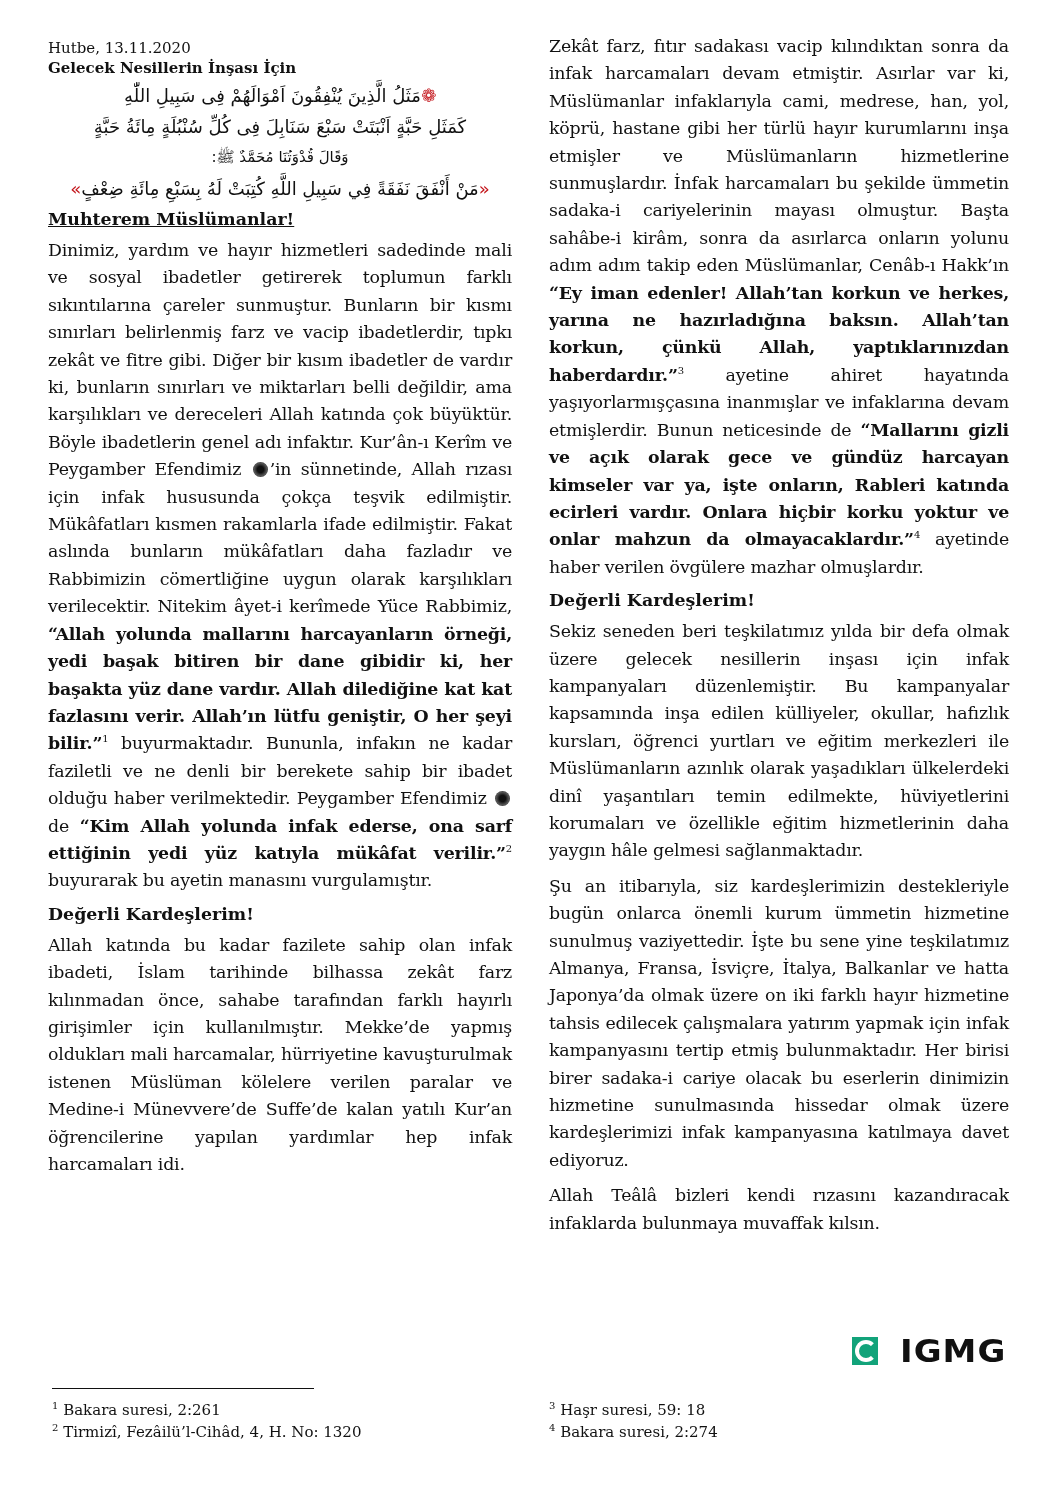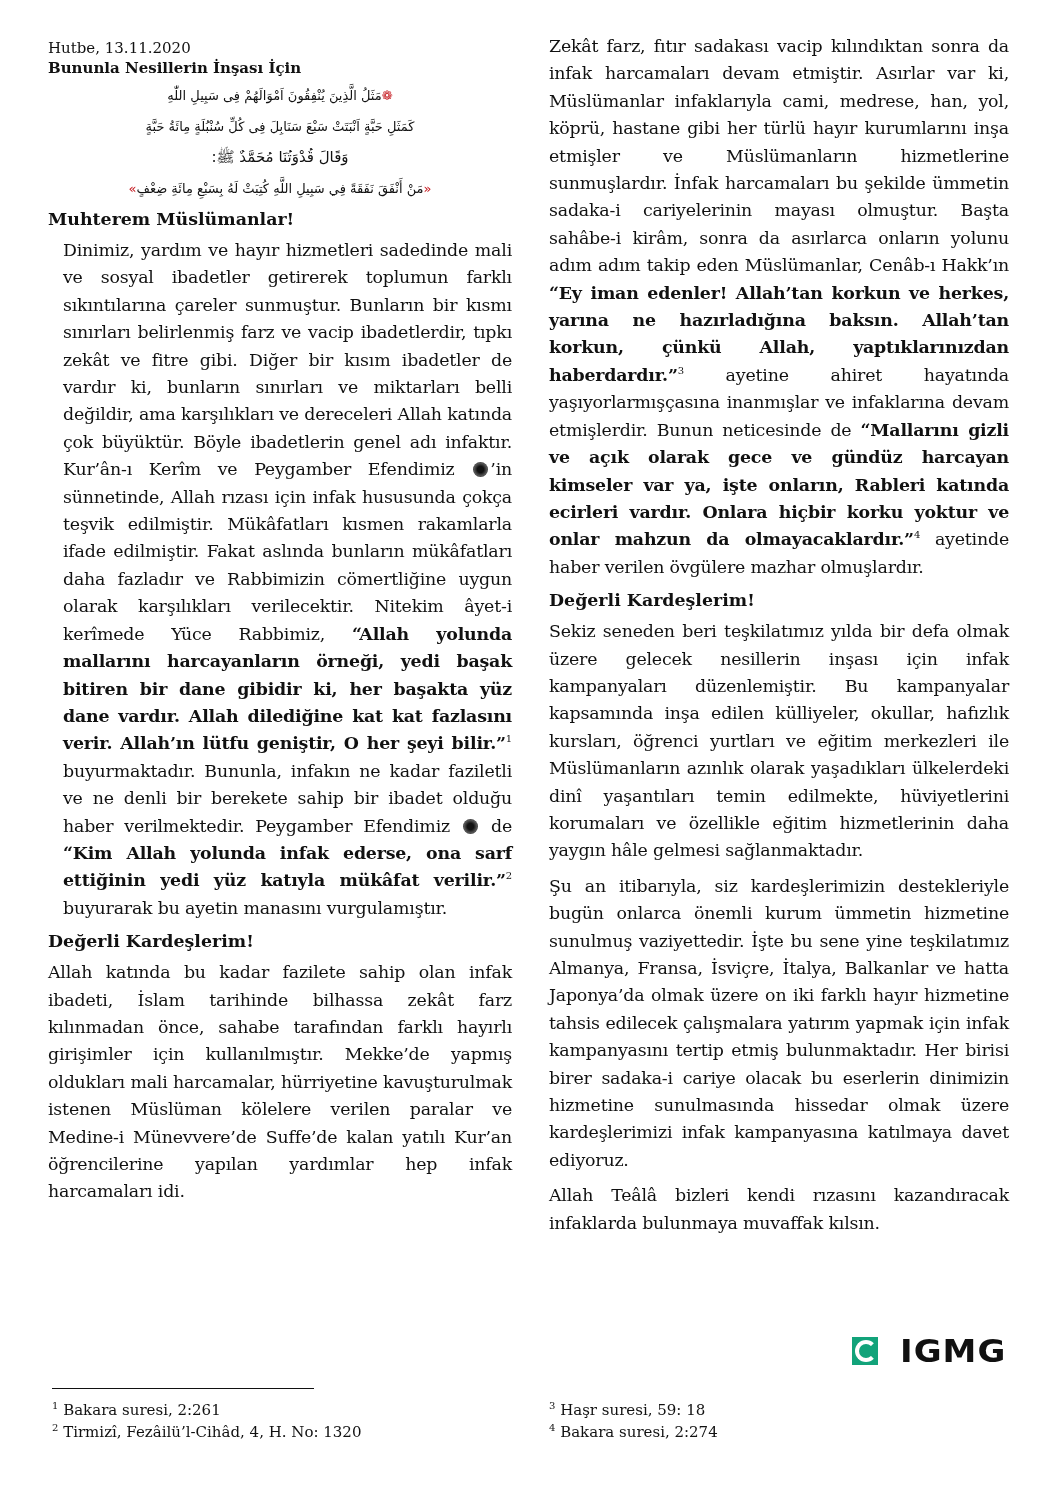--- a/index.html
+++ b/index.html
@@ -9,54 +9,54 @@
   .col-left { left: 48px; width: 464px; }
   .col-right { left: 549px; width: 460px; }
   .p { margin: 0; text-align: justify; text-align-last: left;
        font-size: 17.4px; line-height: 27.4px; letter-spacing: -0.2px; }
   .heading { margin: 0; font-weight: bold; font-size: 17.4px; line-height: 27px; }
   b, .b { font-weight: bold; }
   sup { font-size: 10px; line-height: 0; vertical-align: super; }
   .meta { font-size: 15px; line-height: 20px; margin: 0; }
   .meta-title { font-size: 15px; line-height: 20px; margin: 0; font-weight: bold; }
   .arabic { direction: rtl; text-align: center; font-family: "DejaVu Sans", sans-serif;
-            font-size: 13px; line-height: 31px; margin: 0; }
+            font-size: 18px; line-height: 31px; margin: 0; }
   .orn { color: #c4161c; }
   .sallallah { display: inline-block; width: 15px; height: 15px; border-radius: 50%;
                background: radial-gradient(circle, #111 30%, #555 60%, #111 100%);
                vertical-align: -2px; margin: 0 2px; }
   .footnote-rule { position: absolute; left: 52px; top: 1388px; width: 262px; height: 1px; background: #111; }
   .footnotes { position: absolute; font-size: 15px; line-height: 22px; margin: 0; }
   .logo { position: absolute; left: 852px; top: 1337px; display: flex; align-items: center; gap: 22px; }
   .logo-mark { width: 26px; height: 28px; background: #12a37a; position: relative; overflow: hidden; }
   .logo-mark::before { content: ""; position: absolute; left: 3px; top: 3px; width: 22px; height: 22px;
                        border-radius: 50%; border: 4px solid #fff; border-right-color: transparent; box-sizing: border-box; }
   .logo-text { font-family: "DejaVu Sans", sans-serif; font-weight: bold; font-size: 34px;
                letter-spacing: 1px; color: #111; line-height: 28px; transform: scaleY(0.95); }
 </style>
 </head>
 <body>
 
 <div class="col col-left" style="top:38px;">
   <p class="meta">Hutbe, 13.11.2020</p>
-  <p class="meta-title">Bununla Nesillerin İnşası İçin</p>
+  <p class="meta-title">Gelecek Nesillerin İnşası İçin</p>
 
   <div style="margin-top:2px;">
     <p class="arabic">
       <span class="orn">❁</span><span>مَثَلُ الَّذِينَ يُنْفِقُونَ اَمْوَالَهُمْ فِى سَبِيلِ اللّٰهِ</span>
     </p>
     <p class="arabic">كَمَثَلِ حَبَّةٍ اَنْبَتَتْ سَبْعَ سَنَابِلَ فِى كُلِّ سُنْبُلَةٍ مِائَةُ حَبَّةٍ</p>
     <p class="arabic" style="font-size:15px;">وَقَالَ قُدْوَتُنَا مُحَمَّدٌ ﷺ:</p>
     <p class="arabic">
       <span class="orn">«</span><span>مَنْ أَنْفَقَ نَفَقَةً فِي سَبِيلِ اللَّهِ كُتِبَتْ لَهُ بِسَبْعِ مِائَةِ ضِعْفٍ</span><span class="orn">»</span>
     </p>
   </div>
 
-  <p class="heading" style="margin-top:2px;">Muhterem Müslümanlar!</p>
-  <p class="p" style="margin-top:4px;margin-left:15px;">
+  <p class="heading" style="margin-top:2px;text-decoration:underline;">Muhterem Müslümanlar!</p>
+  <p class="p" style="margin-top:4px;">
     <span>Dinimiz, yardım ve hayır hizmetleri sadedinde mali ve sosyal ibadetler getirerek toplumun farklı sıkıntılarına çareler sunmuştur. Bunların bir kısmı sınırları belirlenmiş farz ve vacip ibadetlerdir, tıpkı zekât ve fitre gibi. Diğer bir kısım ibadetler de vardır ki, bunların sınırları ve miktarları belli değildir, ama karşılıkları ve dereceleri Allah katında çok büyüktür. Böyle ibadetlerin genel adı infaktır. Kur’ân-ı Kerîm ve Peygamber Efendimiz</span>
     <span class="sallallah"></span><span>’in sünnetinde, Allah rızası için infak hususunda çokça teşvik edilmiştir. Mükâfatları kısmen rakamlarla ifade edilmiştir. Fakat aslında bunların mükâfatları daha fazladır ve Rabbimizin cömertliğine uygun olarak  karşılıkları verilecektir. Nitekim âyet-i kerîmede Yüce Rabbimiz, </span><b>“Allah yolunda mallarını harcayanların örneği, yedi başak bitiren bir dane gibidir ki, her başakta yüz dane vardır. Allah dilediğine kat kat fazlasını verir. Allah’ın lütfu geniştir, O her şeyi bilir.”</b><sup>1</sup><span> buyurmaktadır. Bununla, infakın ne kadar faziletli ve ne denli bir berekete sahip bir ibadet olduğu haber verilmektedir. Peygamber Efendimiz </span><span class="sallallah"></span><span> de </span><b>“Kim Allah yolunda infak ederse, ona sarf ettiğinin yedi yüz katıyla mükâfat verilir.”</b><sup>2</sup><span> buyurarak bu ayetin manasını vurgulamıştır.</span>
   </p>
 
   <p class="heading" style="margin-top:6px;">Değerli Kardeşlerim!</p>
   <p class="p" style="margin-top:4px;">Allah katında bu kadar fazilete sahip olan infak ibadeti, İslam tarihinde bilhassa zekât farz kılınmadan önce, sahabe tarafından farklı hayırlı girişimler için kullanılmıştır. Mekke’de yapmış oldukları mali harcamalar, hürriyetine kavuşturulmak istenen Müslüman kölelere verilen paralar ve Medine-i Münevvere’de Suffe’de kalan yatılı Kur’an öğrencilerine yapılan yardımlar hep infak harcamaları idi.</p>
 </div>
 
 <div class="col col-right" style="top:33px;">
   <p class="p">

